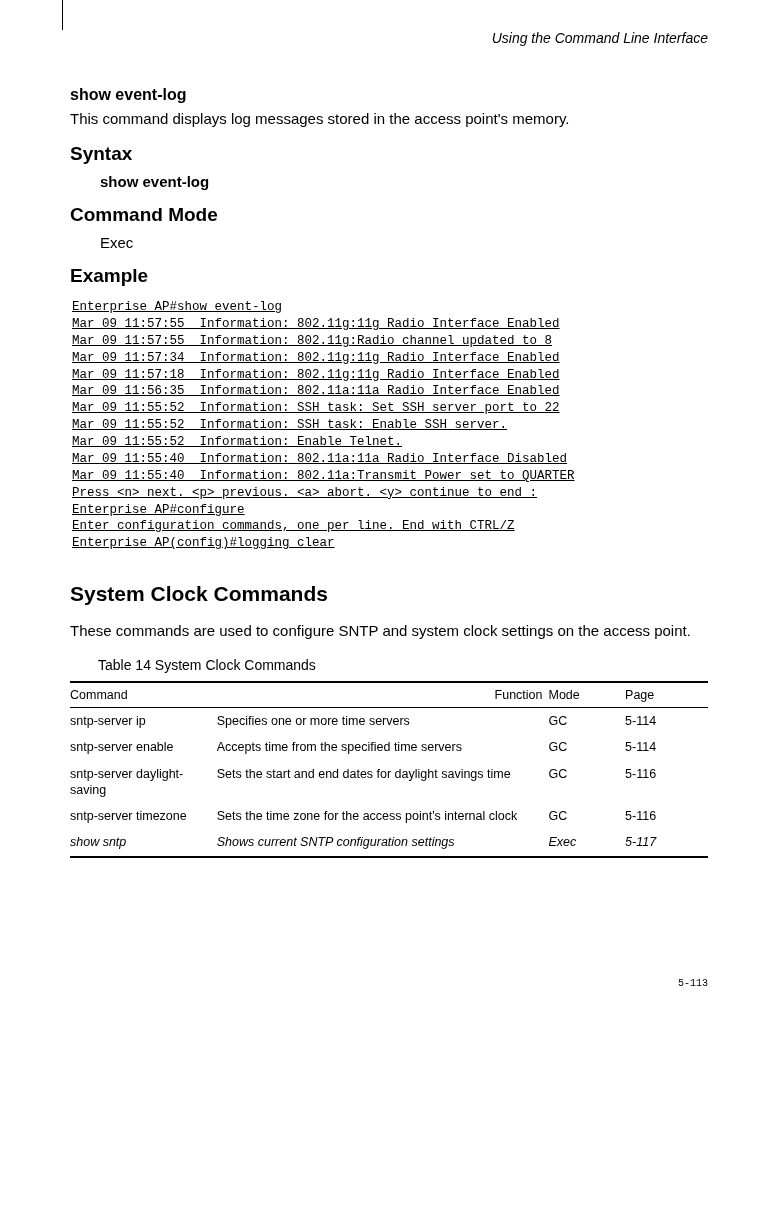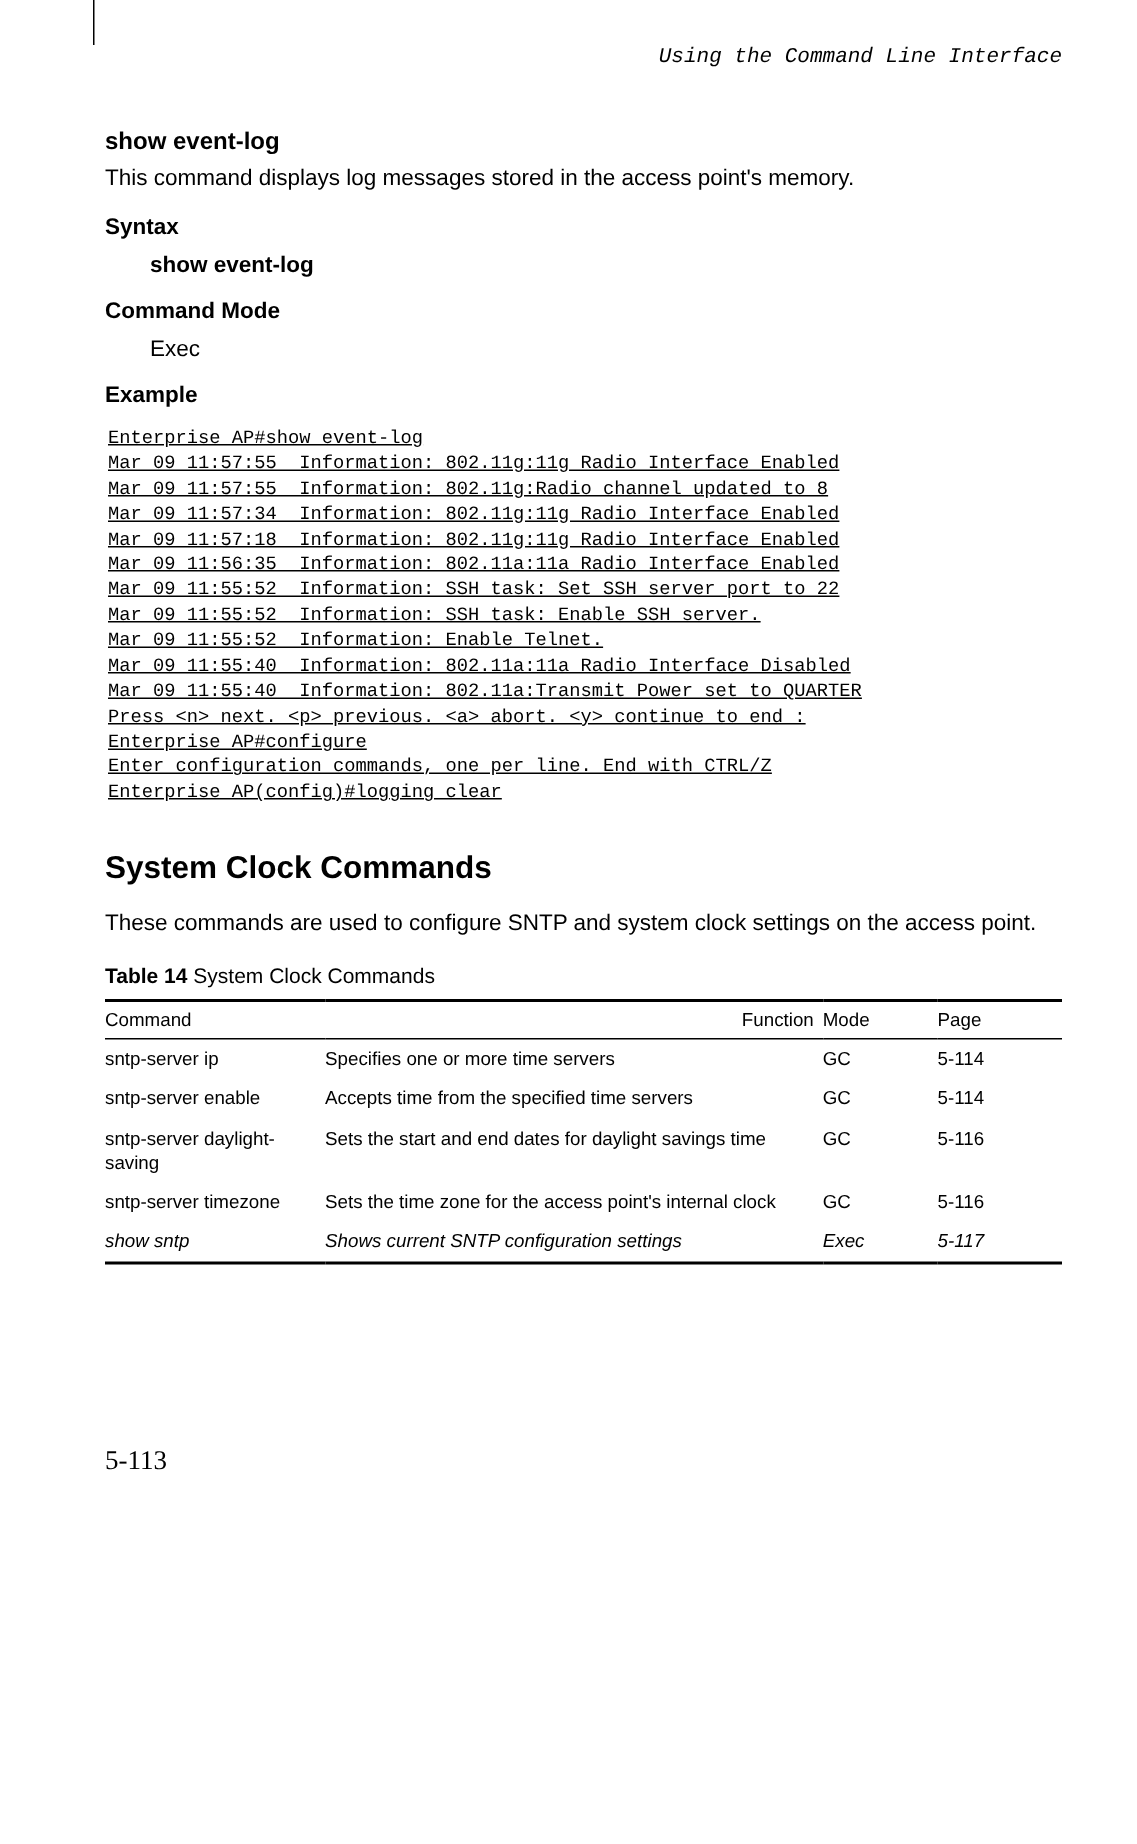--- a/index.html
+++ b/index.html
@@ -21,37 +21,37 @@
       top: 0;
       width: 1px;
       height: 30px;
       background: #000;
     }
     .header-right {
       text-align: right;
       font-style: italic;
       font-size: 14px;
       margin-bottom: 40px;
-      font-family: Liberation Mono, monospace;
+      font-family: Liberation Sans, sans-serif;
     }
     .cmd-title {
       font-weight: bold;
       font-size: 16px;
       margin-bottom: 4px;
       font-family: Helvetica, Arial, sans-serif;
     }
     .cmd-desc {
       font-size: 15px;
       line-height: 1.4;
       margin-bottom: 14px;
       font-family: Helvetica, Arial, sans-serif;
     }
     .section-label {
       font-weight: bold;
-      font-size: 15px;
+      font-size: 19px;
       margin-bottom: 8px;
       font-family: Helvetica, Arial, sans-serif;
     }
     .indent {
       margin-left: 30px;
       margin-bottom: 14px;
       font-size: 15px;
       font-family: Helvetica, Arial, sans-serif;
     }
     .indent-bold {
@@ -79,21 +79,22 @@
       line-height: 1.4;
       margin-bottom: 16px;
       font-family: Helvetica, Arial, sans-serif;
     }
     .table-caption {
       font-size: 14px;
       margin-bottom: 8px;
       font-family: Helvetica, Arial, sans-serif;
     }
     .table-caption .bold {
-      font-weight: bold;
+      font-weight: normal;
+      margin-left: 28px;
     }
     table {
       width: 100%;
       border-collapse: collapse;
       font-family: Helvetica, Arial, sans-serif;
       font-size: 12.5px;
     }
     thead tr {
       border-top: 2.5px solid #000;
       border-bottom: 1px solid #000;
@@ -110,24 +111,24 @@
     }
     tbody tr:last-child {
       border-bottom: 2.5px solid #000;
       font-style: italic;
     }
     .col-cmd { width: 23%; }
     .col-func { width: 52%; text-align: right; }
     .col-mode { width: 12%; }
     .col-page { width: 13%; }
     .page-num {
-      text-align: left;
-      font-size: 18px;
+      text-align: right;
+      font-size: 10px;
       margin-top: 120px;
-      font-family: Liberation Serif, serif;
+      font-family: Liberation Mono, monospace;
     }
   </style>
 </head>
 <body>
 
 <div class="vertical-line"></div>
 
 <div class="header-right">Using the Command Line Interface</div>
 
 <div class="cmd-title">show event-log</div>

